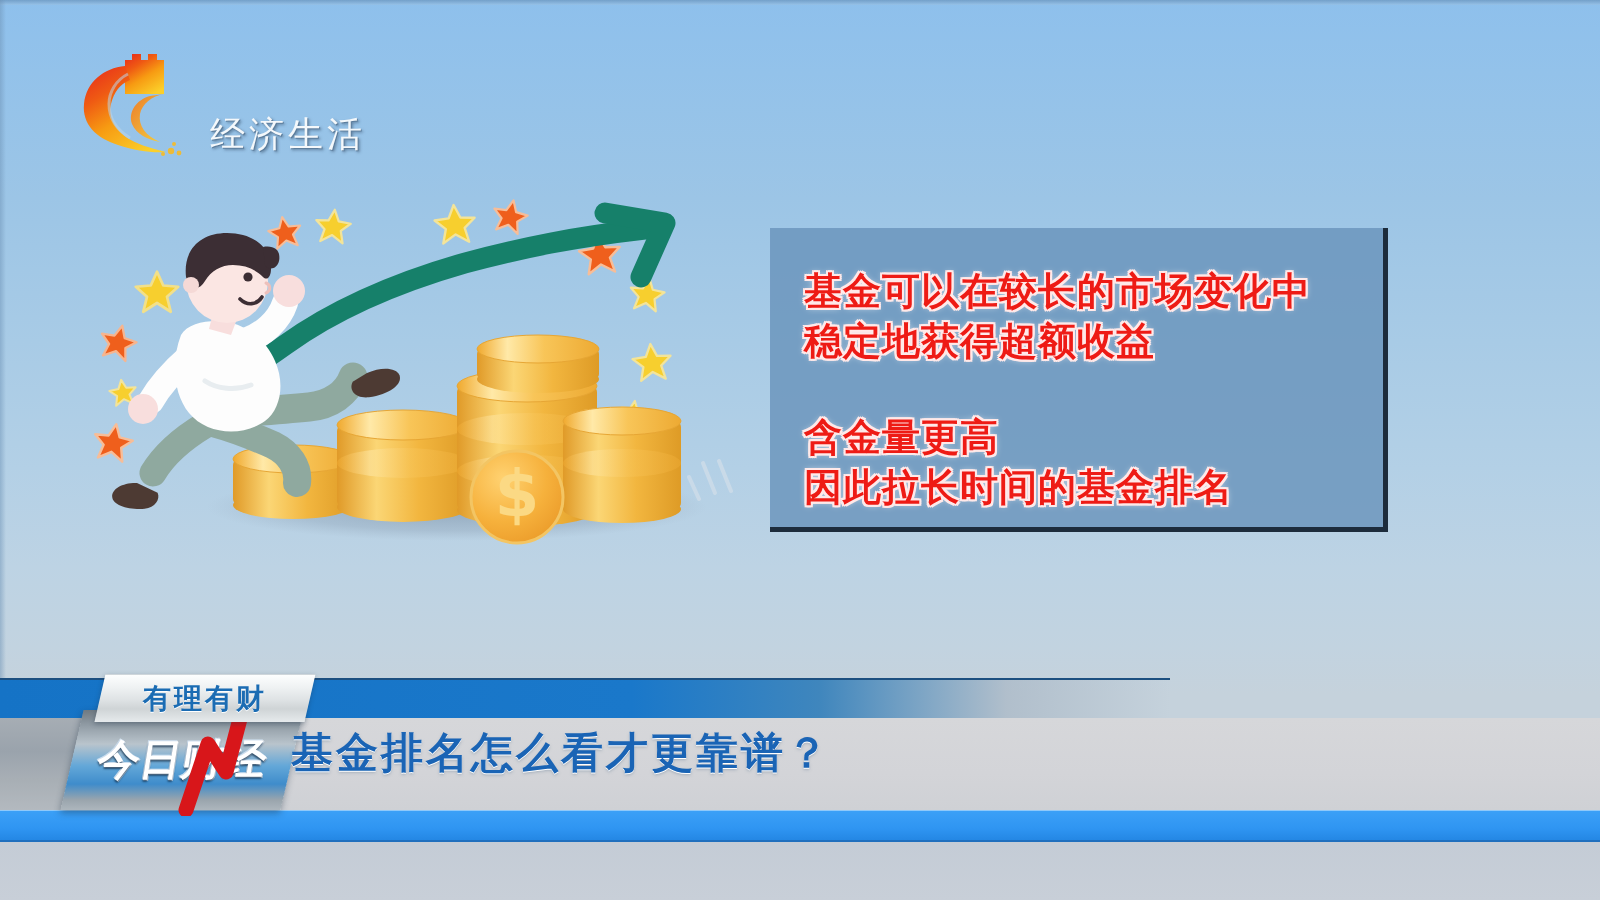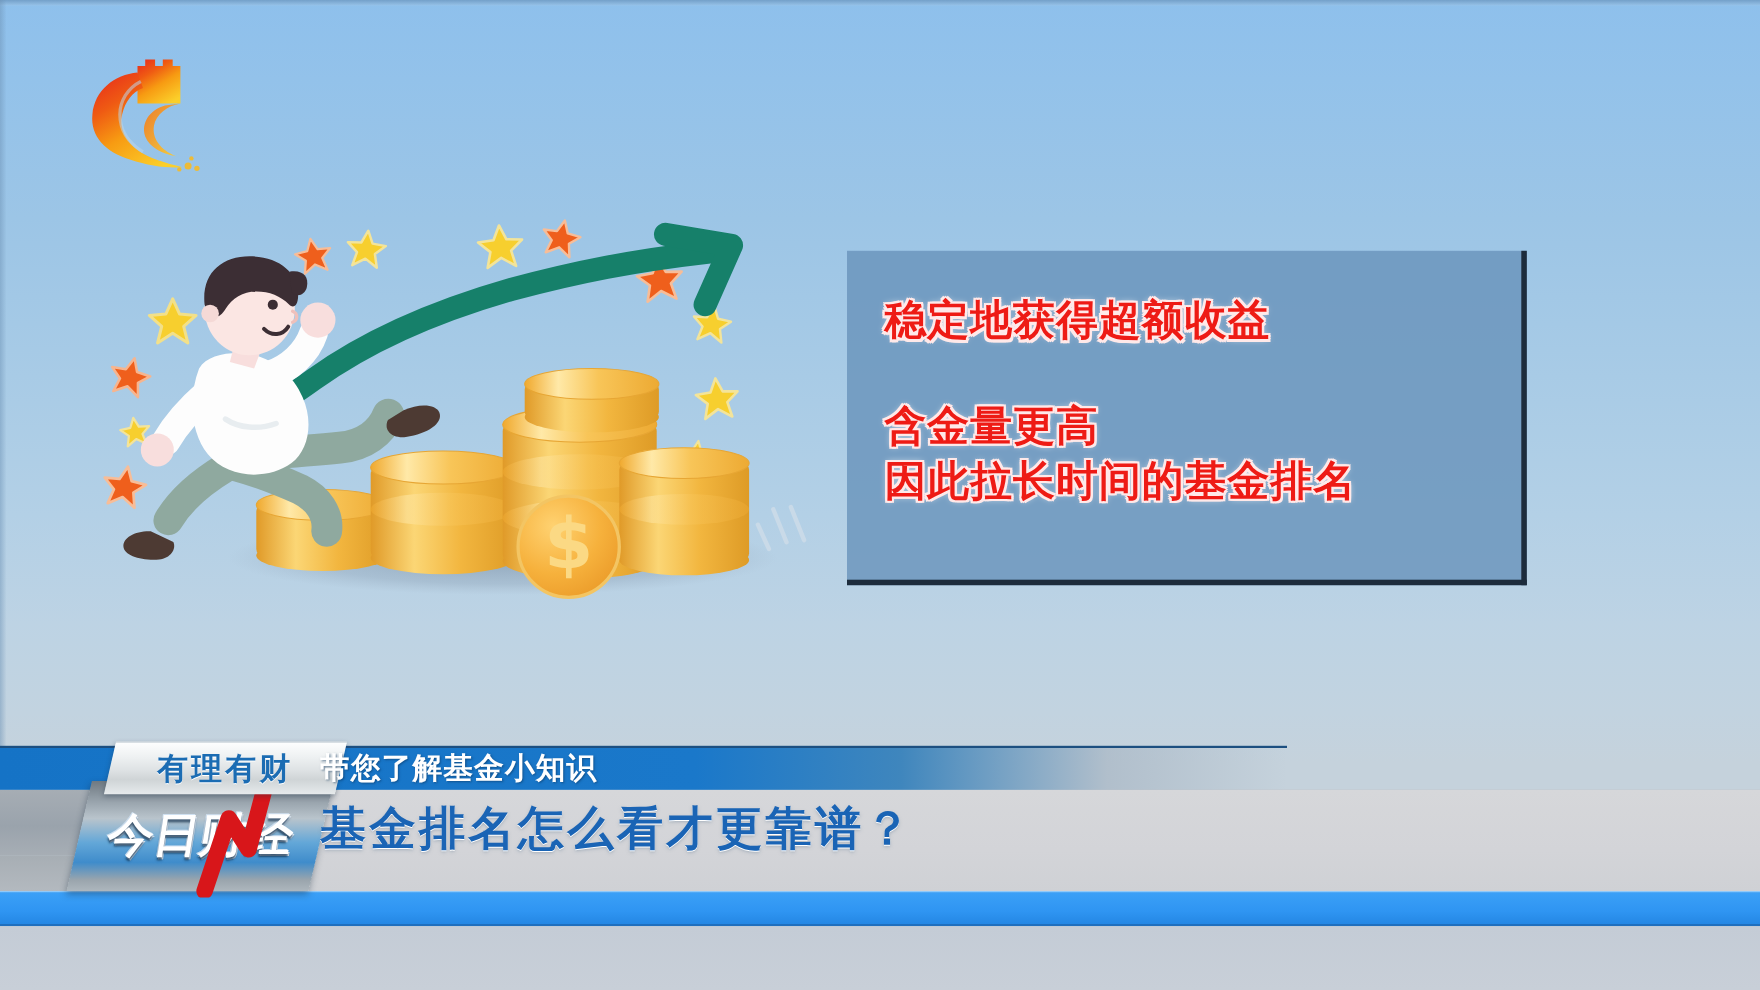--- a/index.html
+++ b/index.html
@@ -168,20 +168,21 @@
 
       <g fill="#f7bb25" opacity=".9">
         <circle cx="93" cy="99" r="3.2"></circle>
         <circle cx="101" cy="101" r="2.4"></circle>
         <circle cx="85" cy="102" r="2"></circle>
         <circle cx="96" cy="92" r="2"></circle>
       </g>
 
       <path d="M50 22 C38 28 31 40 31 52 C31 66 39 78 52 86" fill="none" stroke="#bcd6ea" stroke-width="3" opacity=".55"></path>
     </svg>
+    <div class="brandtxt">经济生活</div>
   </div>
 
   <div id="illus">
     <svg width="700" height="400" viewBox="0 0 700 400">
       <defs>
         <linearGradient id="coinTop" x1="0" y1="0" x2="1" y2="0">
           <stop offset="0%" stop-color="#f0a92e"></stop>
           <stop offset="25%" stop-color="#ffe9a8"></stop>
           <stop offset="55%" stop-color="#f8c558"></stop>
           <stop offset="100%" stop-color="#edaa33"></stop>
@@ -341,20 +342,21 @@
 
         <circle cx="163" cy="92" r="4.6" fill="#3c2e34"></circle>
         <path d="M155 114 C162 121 172 120 177 112" fill="none" stroke="#3c2e34" stroke-width="3.6" stroke-linecap="round"></path>
         <path d="M181 98 C186 100 186 106 181 108" fill="none" stroke="#eec0bb" stroke-width="3" stroke-linecap="round"></path>
       </g>
     </svg>
   </div>
 
   <div id="panel">
     <div class="lines">
+      <div class="ln">基金可以在较长的市场变化中</div>
       <div class="ln">稳定地获得超额收益</div>
       <div class="gap"></div>
       <div class="ln">含金量更高</div>
       <div class="ln">因此拉长时间的基金排名</div>
     </div>
   </div>
 
   <div id="banner">
 
     <div class="band-gray"></div>
@@ -372,17 +374,16 @@
           <path d="M18 124 L40 58 L58 86 L78 10" fill="none" stroke="#d8161a" stroke-width="15" stroke-linejoin="round" stroke-linecap="round"></path>
           <path d="M62 6 L86 2 L88 30 Z" fill="#d8161a"></path>
         </svg>
       </div>
     </div>
 
     <div id="plate">
       <div class="t">有理有财</div>
     </div>
 
-    <div id="subtitle">带您了解基金小知识</div>
     <div id="headline">基金排名怎么看才更靠谱？</div>
   </div>
 
 </div>
 
 </body></html>

